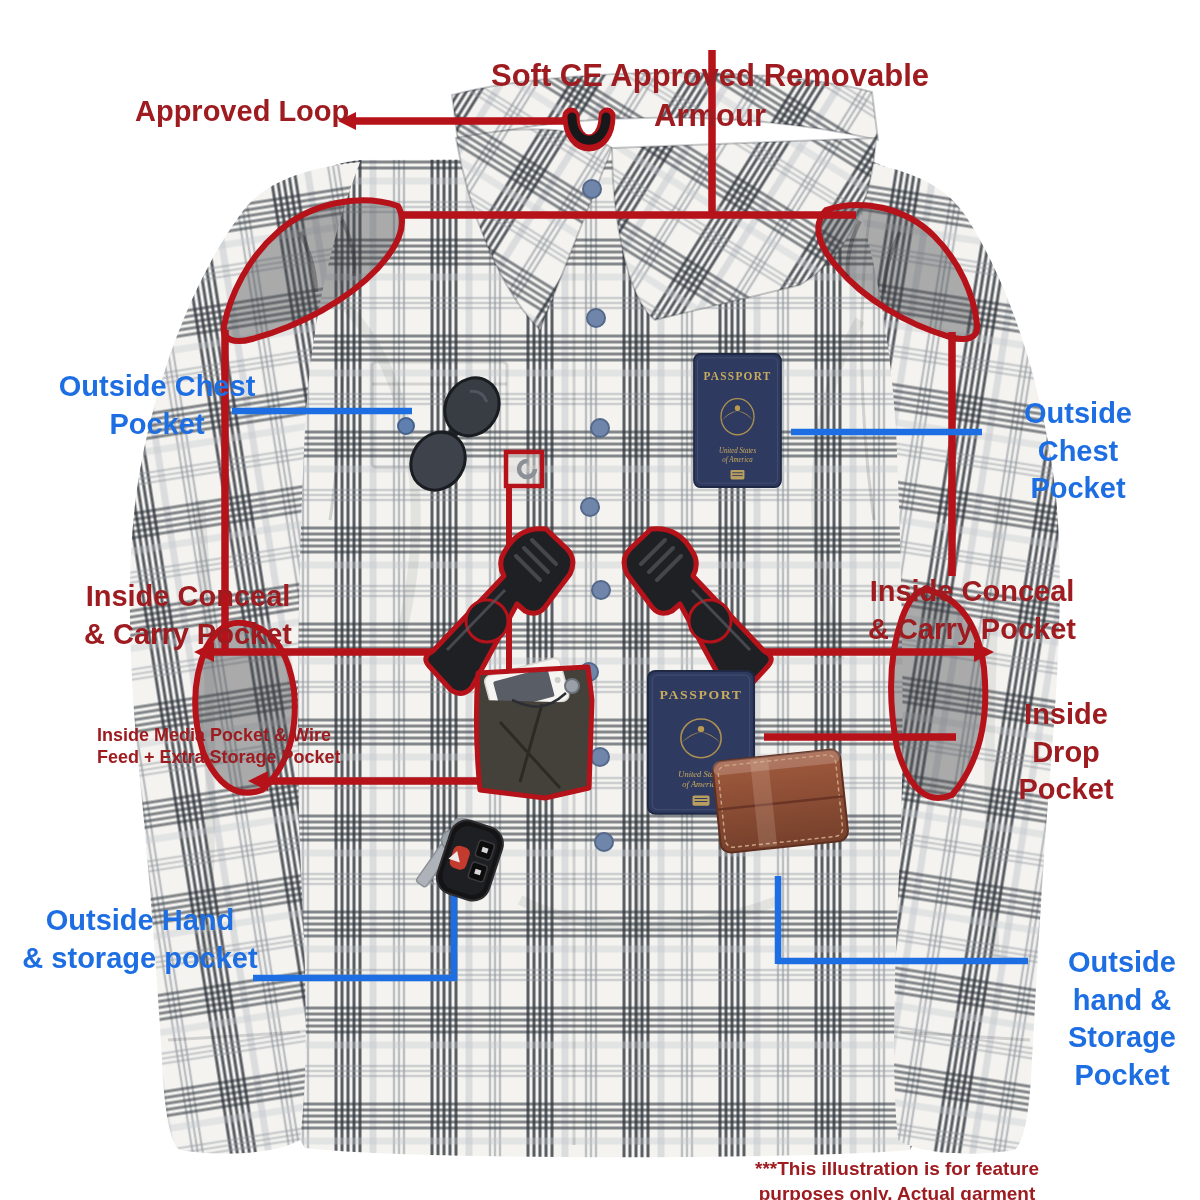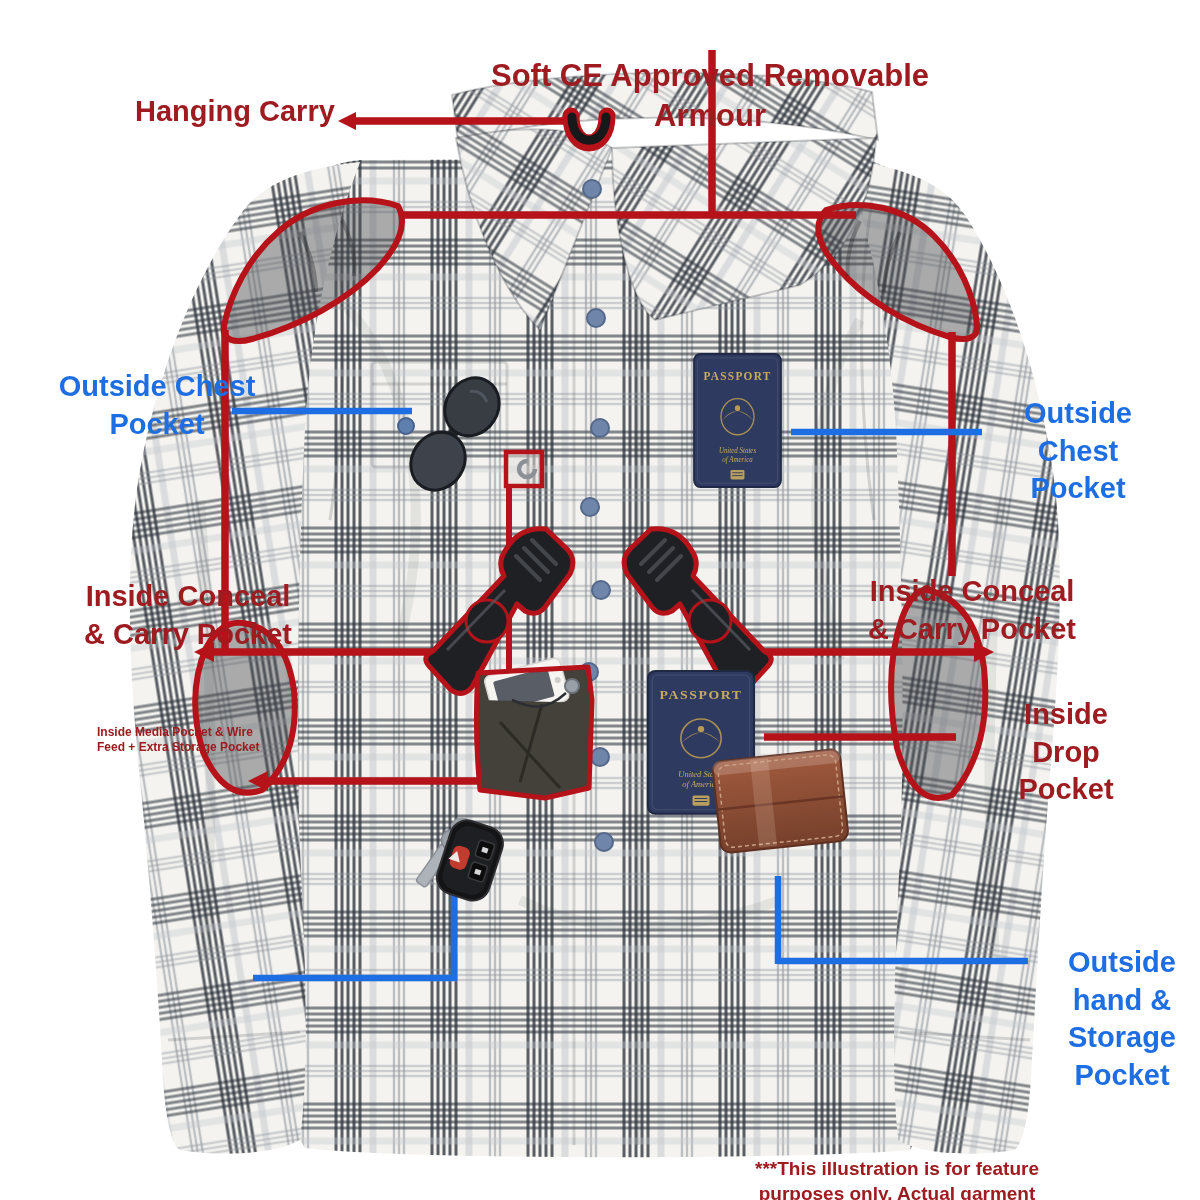--- a/index.html
+++ b/index.html
@@ -5,21 +5,21 @@
   html,body{margin:0;padding:0;background:#ffffff;}
   #stage{position:relative;width:1200px;height:1200px;background:#ffffff;overflow:hidden;
          font-family:"Liberation Sans", sans-serif;}
   #art{position:absolute;left:0;top:0;}
   .lbl{position:absolute;font-weight:bold;white-space:pre-line;line-height:1.30;}
   .red{color:#9e1b20;}
   .blue{color:#1d6ee3;}
   .c{transform:translateX(-50%);text-align:center;}
   .title{font-size:31px;}
   .big{font-size:29px;}
-  .med{font-size:12px;line-height:1.22;text-align:left;}
+  .med{font-size:18px;line-height:1.22;text-align:left;}
   .small{font-size:19px;}
 </style>
 </head>
 <body>
 
 <div id="stage">
 
 <svg id="art" width="1200" height="1200" viewBox="0 0 1200 1200">
   <defs>
     <g id="tile">
@@ -234,40 +234,42 @@
     <rect width="128" height="92" rx="10" fill="url(#walletGrad)" stroke="#5e3022" stroke-width="2"></rect>
     <rect x="0" y="0" width="128" height="14" rx="7" fill="rgba(255,255,255,0.18)"></rect>
     <rect x="5" y="5" width="118" height="82" rx="8" fill="none" stroke="#caa085" stroke-width="1.5" stroke-dasharray="4 3"></rect>
     <path d="M0,48 H128" stroke="#6b3526" stroke-width="2.5"></path>
     <rect x="38" y="2" width="18" height="88" fill="rgba(255,230,214,0.16)"></rect>
   </g>
 </svg>
 
 <div class="lbl red title c" style="left:710px; top:12px;margin-top:44px;">Soft CE Approved Removable Armour</div>
 
-<div class="lbl red big" style="left:135px; top:93px;">Hanging Carry</div>
+<div class="lbl red big" style="left:135px; top:93px;">Approved Loop</div>
 
 <div class="lbl blue big c" style="left:157px; top:368px;">Outside Chest
 Pocket</div>
 
 <div class="lbl blue big c" style="left:1078px; top:395px;">Outside Chest
 Pocket</div>
 
 <div class="lbl red big c" style="left:188px; top:578px;">Inside Conceal
 &amp; Carry Pocket</div>
 
 <div class="lbl red big c" style="left:972px; top:573px;">Inside Conceal
 &amp; Carry Pocket</div>
 
 <div class="lbl red big c" style="left:1066px; top:696px;">Inside Drop
 Pocket</div>
 
 <div class="lbl red med" style="left:97px; top:725px;">Inside Media Pocket &amp; Wire
 Feed + Extra Storage Pocket</div>
 
+<div class="lbl blue big c" style="left:140px; top:902px;">Outside Hand
+&amp; storage pocket</div>
 
 <div class="lbl blue big c" style="left:1122px; top:944px;">Outside
 hand &amp;
 Storage
 Pocket</div>
 
 <div class="lbl red small c" style="left:897px; top:1157px;">***This illustration is for feature purposes only.  Actual garment may vary***</div>
 
 </div>
 

